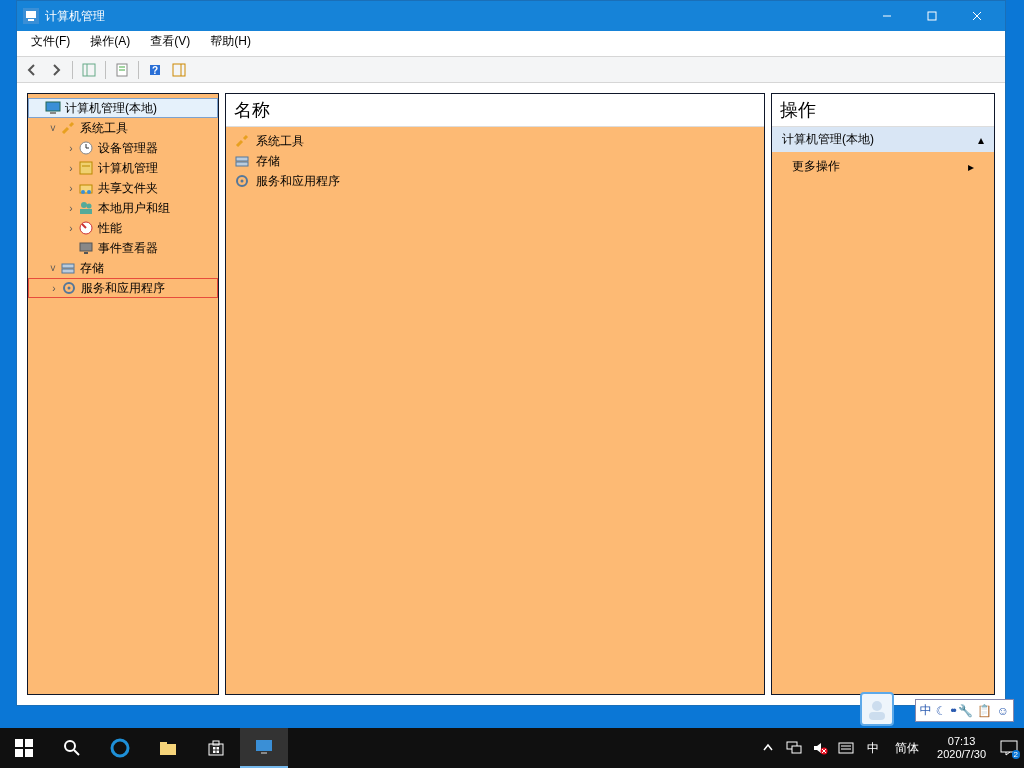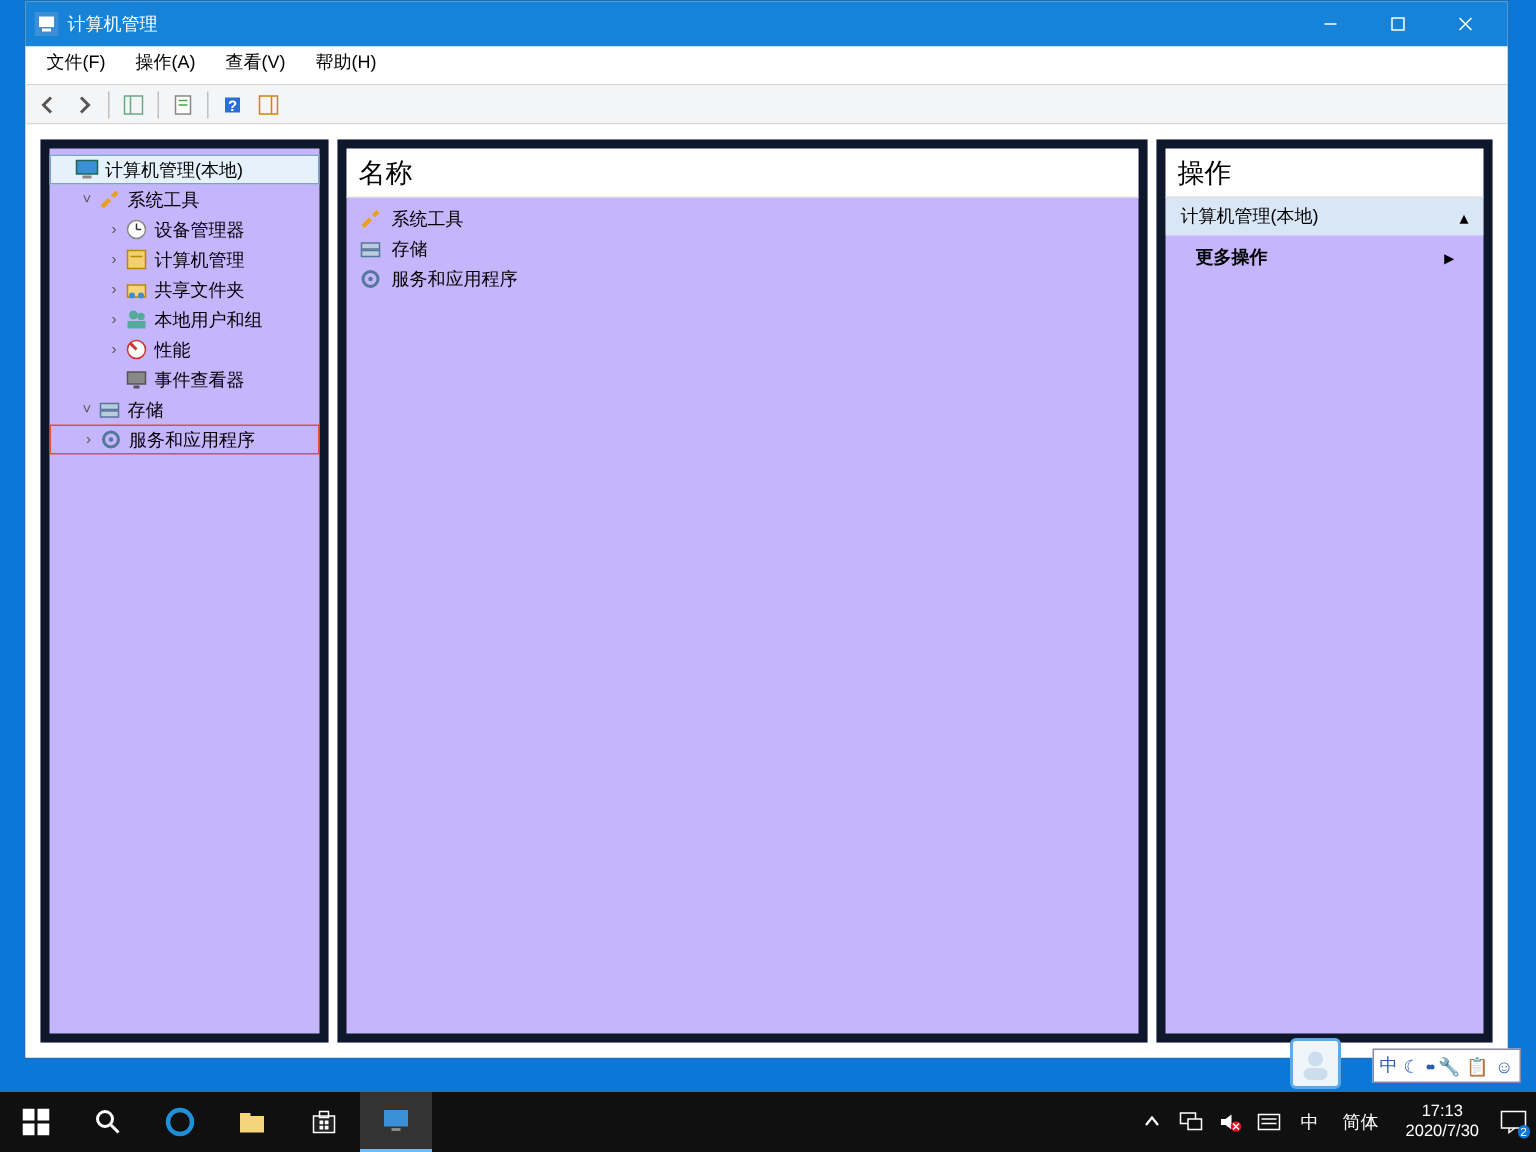--- a/index.html
+++ b/index.html
@@ -9,37 +9,37 @@
   .titlebar .app-icon { width: 16px; height: 16px; margin-right: 6px; display: inline-block; }
   .titlebar .title { flex: 1; }
   .titlebar .controls { display: flex; }
   .titlebar .ctrl { width: 45px; height: 30px; display: flex; align-items: center; justify-content: center; cursor: pointer; }
   .menubar { height: 26px; background: #fff; border-bottom: 1px solid #d6d6d6; display: flex; align-items: flex-start; padding: 0 4px; font-size: 12px; }
   .menubar .menu { padding: 2px 10px; cursor: pointer; }
   .toolbar { height: 26px; background: #f4f5f6; border-bottom: 1px solid #d6d6d6; display: flex; align-items: center; padding: 0 4px; gap: 2px; }
   .toolbar .tbtn { width: 22px; height: 22px; display: flex; align-items: center; justify-content: center; border: 1px solid transparent; cursor: pointer; }
   .toolbar .sep { width: 1px; height: 18px; background: #c0c0c0; margin: 0 3px; }
   .content { flex: 1; display: flex; padding: 10px; gap: 6px; background: #fff; }
-  .pane { border: 6px solid #0f172a; background: #c4b5fd; overflow: auto; }
+  .pane { border: 1px solid #0f172a; background: #fdba74; overflow: auto; }
   .tree-pane { width: 192px; font-size: 12px; padding: 4px 0; }
   .list-pane { flex: 1; font-size: 12px; }
   .actions-pane { width: 224px; font-size: 12px; }
   .list-header, .actions-header { padding: 4px 8px; border-bottom: 1px solid #ddd; background: #fff; font-size: 18px; }
   .tree-row { display: flex; align-items: center; height: 20px; padding-right: 4px; cursor: pointer; white-space: nowrap; }
   .tree-row .exp { width: 14px; text-align: center; color: #555; font-size: 10px; cursor: pointer; }
   .tree-row .ic { width: 16px; height: 16px; margin-right: 4px; display: flex; align-items: center; justify-content: center; }
   .tree-row.sel { background: #e5f1fb; border: 1px solid #7da2ce; }
   .tree-row.hl { border: 1px solid #e74c3c; }
   .d0 { padding-left: 2px; } .d1 { padding-left: 18px; } .d2 { padding-left: 36px; }
   .list-body { padding: 4px 0; }
   .list-row { display: flex; align-items: center; height: 20px; padding-left: 8px; cursor: pointer; }
   .list-row .ic { width: 16px; height: 16px; margin-right: 6px; display: flex; align-items: center; justify-content: center; }
   .actions-body { }
   .action-section { background: #d9e6f5; padding: 4px 10px; display: flex; justify-content: space-between; align-items: center; font-size: 12px; }
-  .action-item { padding: 6px 20px; display: flex; justify-content: space-between; align-items: center; cursor: pointer; font-weight: bold; }
+  .action-item { padding: 6px 20px; display: flex; justify-content: space-between; align-items: center; cursor: pointer; }
   .taskbar { position: absolute; bottom: 0; left: 0; width: 1024px; height: 40px; background: #101010; display: flex; align-items: center; color: #fff; font-size: 12px; }
   .taskbar .tb-left { display: flex; align-items: center; height: 100%; }
   .taskbar .tb-btn { width: 48px; height: 100%; display: flex; align-items: center; justify-content: center; cursor: pointer; }
   .taskbar .tb-btn.active { background: #333; border-bottom: 2px solid #76b9ed; }
   .taskbar .tray { margin-left: auto; display: flex; align-items: center; height: 100%; padding-right: 6px; gap: 8px; }
   .taskbar .tray .ticon { width: 18px; height: 18px; display: flex; align-items: center; justify-content: center; cursor: pointer; font-size: 12px; }
   .taskbar .clock { text-align: center; line-height: 1.2; font-size: 11px; padding: 0 6px; }
   .taskbar .ime { padding: 0 4px; cursor: pointer; }
   .float-ime { position: absolute; right: 10px; bottom: 46px; background: #fff; border: 1px solid #88a; padding: 2px 4px; display: flex; align-items: center; gap: 4px; font-size: 12px; color: #2b5bb0; }
   .float-avatar { position: absolute; right: 130px; bottom: 42px; width: 34px; height: 34px; border: 2px solid #5da9e9; border-radius: 4px; background: #eef5fb; display:flex; align-items:center; justify-content:center; }
@@ -363,21 +363,21 @@
     <div class="ticon">
         <svg width="16" height="12">
           <rect x="1" y="1" width="14" height="10" fill="none" stroke="#fff"></rect>
           <line x1="3" y1="4" x2="13" y2="4" stroke="#fff"></line>
           <line x1="3" y1="7" x2="13" y2="7" stroke="#fff"></line>
         </svg>
       </div>
     <div class="ime">中</div>
     <div class="ime">简体</div>
     <div class="clock">
-      <div>17:13</div>
+      <div>07:13</div>
       <div>2020/7/30</div>
     </div>
     <div class="ticon" style="position:relative">
       <svg width="18" height="16">
           <rect x="1" y="1" width="16" height="11" fill="none" stroke="#fff"></rect>
           <path d="M6 12 L6 15 L10 12" fill="none" stroke="#fff"></path>
         </svg>
       <span style="position:absolute;bottom:-2px;right:-2px;background:#0b77d6;border-radius:6px;font-size:8px;padding:0 2px">2</span>
     </div>
   </div>

